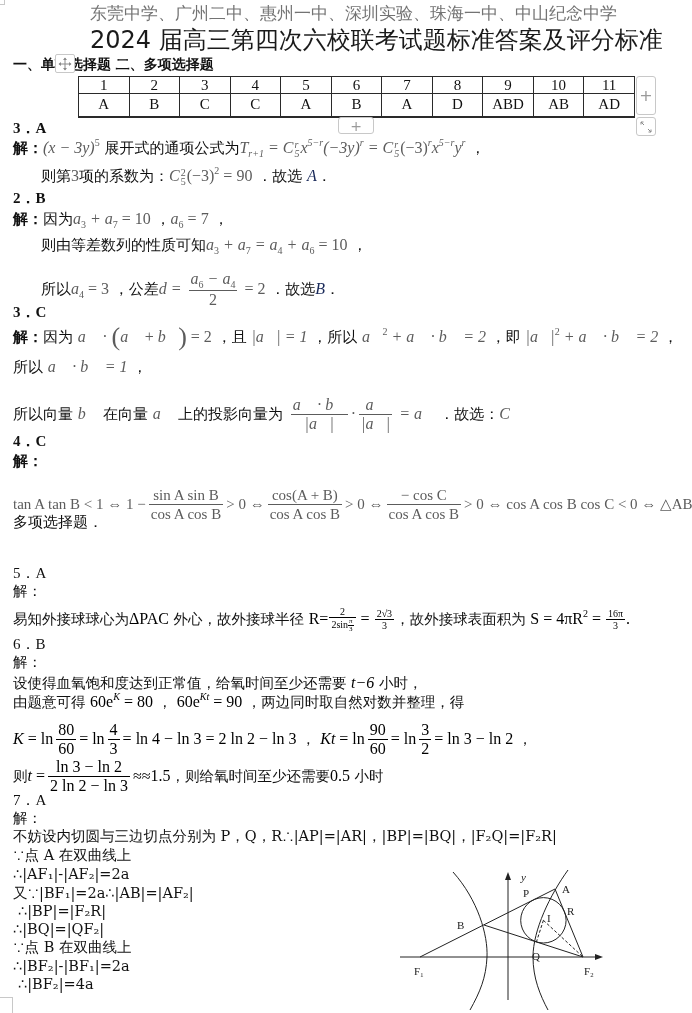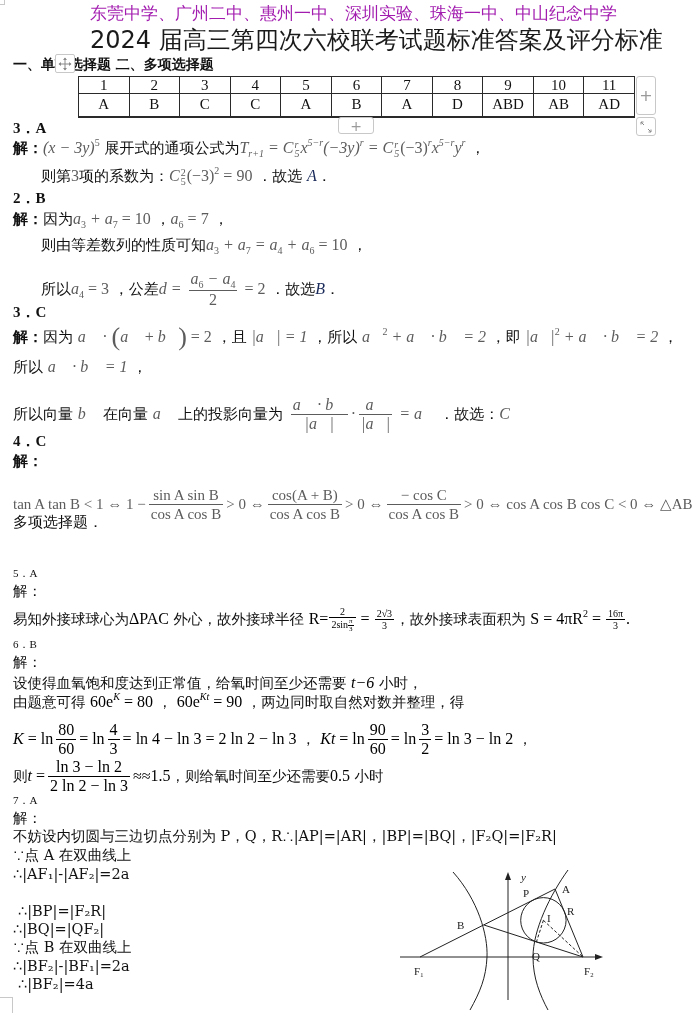--- a/index.html
+++ b/index.html
@@ -1,24 +1,24 @@
 <!DOCTYPE html>
 <html><head>
 <meta charset="utf-8">
 <style>
 *{box-sizing:border-box;}
 html,body{margin:0;padding:0;background:#fff;}
 #page{position:relative;width:692px;height:1013px;overflow:hidden;background:#fff;color:#111;font-family:"DejaVu Sans",sans-serif;}
 .ln{position:absolute;white-space:nowrap;font-size:15px;line-height:18px;}
 .sf{font-family:"DejaVu Serif",serif;font-size:14.5px;}
-.schools{font-size:17px;line-height:20px;color:#a21caf;}
+.schools{font-size:17px;line-height:20px;color:#737373;}
 .title{font-size:24px;line-height:26px;color:#1a1a1a;}
 .section{font-size:14px;font-weight:bold;font-family:"DejaVu Serif",serif;}
 .hd{font-family:"Liberation Serif",serif;font-weight:bold;font-size:15px;}
-.hdn{font-family:"Liberation Serif",serif;font-size:11px;}
+.hdn{font-family:"Liberation Serif",serif;font-size:15px;}
 .b{font-weight:bold;}
 .m{font-family:"Liberation Serif",serif;color:#5c5c5c;font-size:16px;}
 .mk{font-family:"Liberation Serif",serif;color:#000;font-size:16px;}
 .it{font-style:italic;}
 .ans{font-family:"Liberation Serif",serif;font-style:italic;color:#1a2a5a;font-size:16px;}
 .sp{font-size:10px;position:relative;top:-7px;}
 .sb{font-size:10px;position:relative;top:4px;}
 .ss{display:inline-block;vertical-align:middle;font-size:10px;line-height:9px;margin:0 1px;}
 .ss > span{display:block;}
 .fr{display:inline-block;vertical-align:middle;text-align:center;margin:0 3px;}
@@ -154,20 +154,21 @@
   </div>
   <div class="ln sf" style="left:13px;top:758px">
     <span>则</span><span class="mk it">t</span><span class="mk"> =</span><span class="mk fr"><span class="n">ln 3 − ln 2</span><span class="d">2 ln 2 − ln 3</span></span><span class="mk">≈</span><span class="mk">≈1.5</span><span>，则给氧时间至少还需要</span><span class="mk">0.5</span><span> 小时</span>
   </div>
 
   <div class="ln hdn" style="left:13px;top:791px">7．A</div>
   <div class="ln sf" style="left:13px;top:809px">解：</div>
   <div class="ln sf" style="left:13px;top:827px">不妨设内切圆与三边切点分别为 P，Q，R∴|AP|=|AR|，|BP|=|BQ|，|F₂Q|=|F₂R|</div>
   <div class="ln sf" style="left:13px;top:846px">∵点 A 在双曲线上</div>
   <div class="ln sf" style="left:13px;top:865px">∴|AF₁|-|AF₂|=2a</div>
+  <div class="ln sf" style="left:13px;top:884px">又∵|BF₁|=2a∴|AB|=|AF₂|</div>
   <div class="ln sf" style="left:18px;top:902px">∴|BP|=|F₂R|</div>
   <div class="ln sf" style="left:13px;top:920px">∴|BQ|=|QF₂|</div>
   <div class="ln sf" style="left:13px;top:938px">∵点 B 在双曲线上</div>
   <div class="ln sf" style="left:13px;top:957px">∴|BF₂|-|BF₁|=2a</div>
   <div class="ln sf" style="left:18px;top:975px">∴|BF₂|=4a</div>
 
   <svg style="position:absolute;left:390px;top:860px;" width="220" height="153" viewBox="0 0 220 153">
     <g stroke="#222" stroke-width="1" fill="none">
       <line x1="10" y1="97" x2="207" y2="97"></line>
       <line x1="118" y1="140" x2="118" y2="18"></line>

